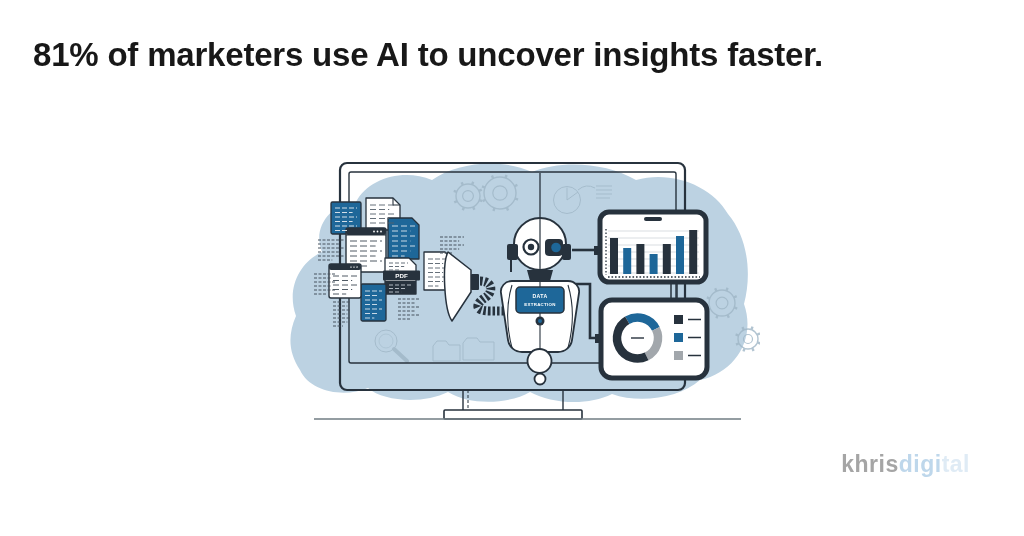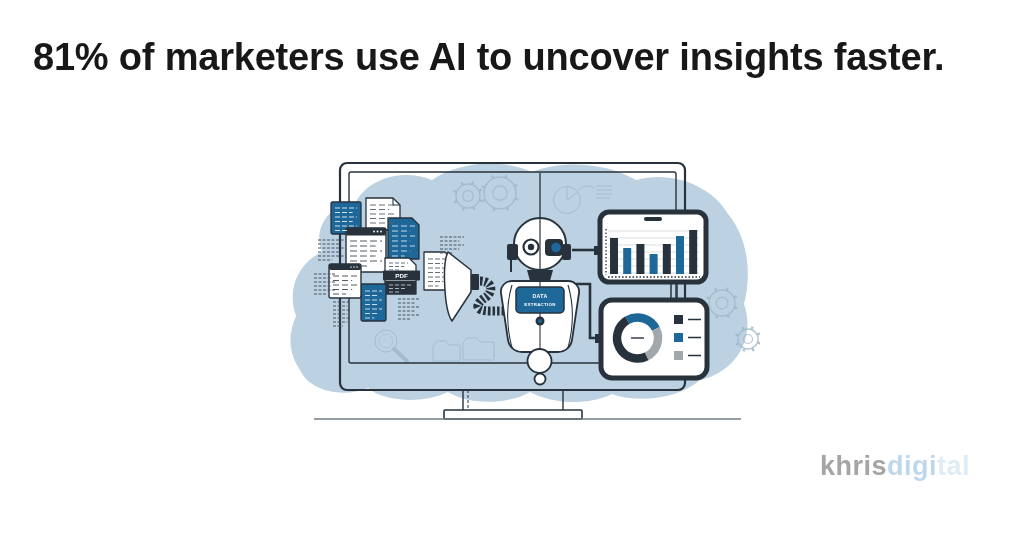--- a/index.html
+++ b/index.html
@@ -1,22 +1,22 @@
 <!DOCTYPE html>
 <html><head>
 <meta charset="utf-8">
 <style>
   html,body{margin:0;padding:0;}
   body{width:1024px;height:536px;background:#ffffff;overflow:hidden;position:relative;
        font-family:"Liberation Sans", sans-serif;}
   .stage{position:absolute;inset:0;}
-  h1.headline{position:absolute;left:33px;top:36px;margin:0;font-size:38px;font-weight:700;
+  h1.headline{position:absolute;left:33px;top:36px;margin:0;font-size:33px;font-weight:700;
        letter-spacing:-0.2px;color:#181818;white-space:nowrap;}
   .illus{position:absolute;left:280px;top:148px;}
-  .watermark{position:absolute;right:54px;top:451px;font-size:27px;font-weight:700;
+  .watermark{position:absolute;right:54px;top:451px;font-size:23px;font-weight:700;
        letter-spacing:0.5px;white-space:nowrap;margin-left:42px;}
   .watermark span{display:inline;}
 </style>
 </head>
 <body>
 
 <div class="stage">
 
   <h1 class="headline" style="color: rgb(24, 24, 24);">81% of marketers use AI to uncover insights faster.</h1>
 

